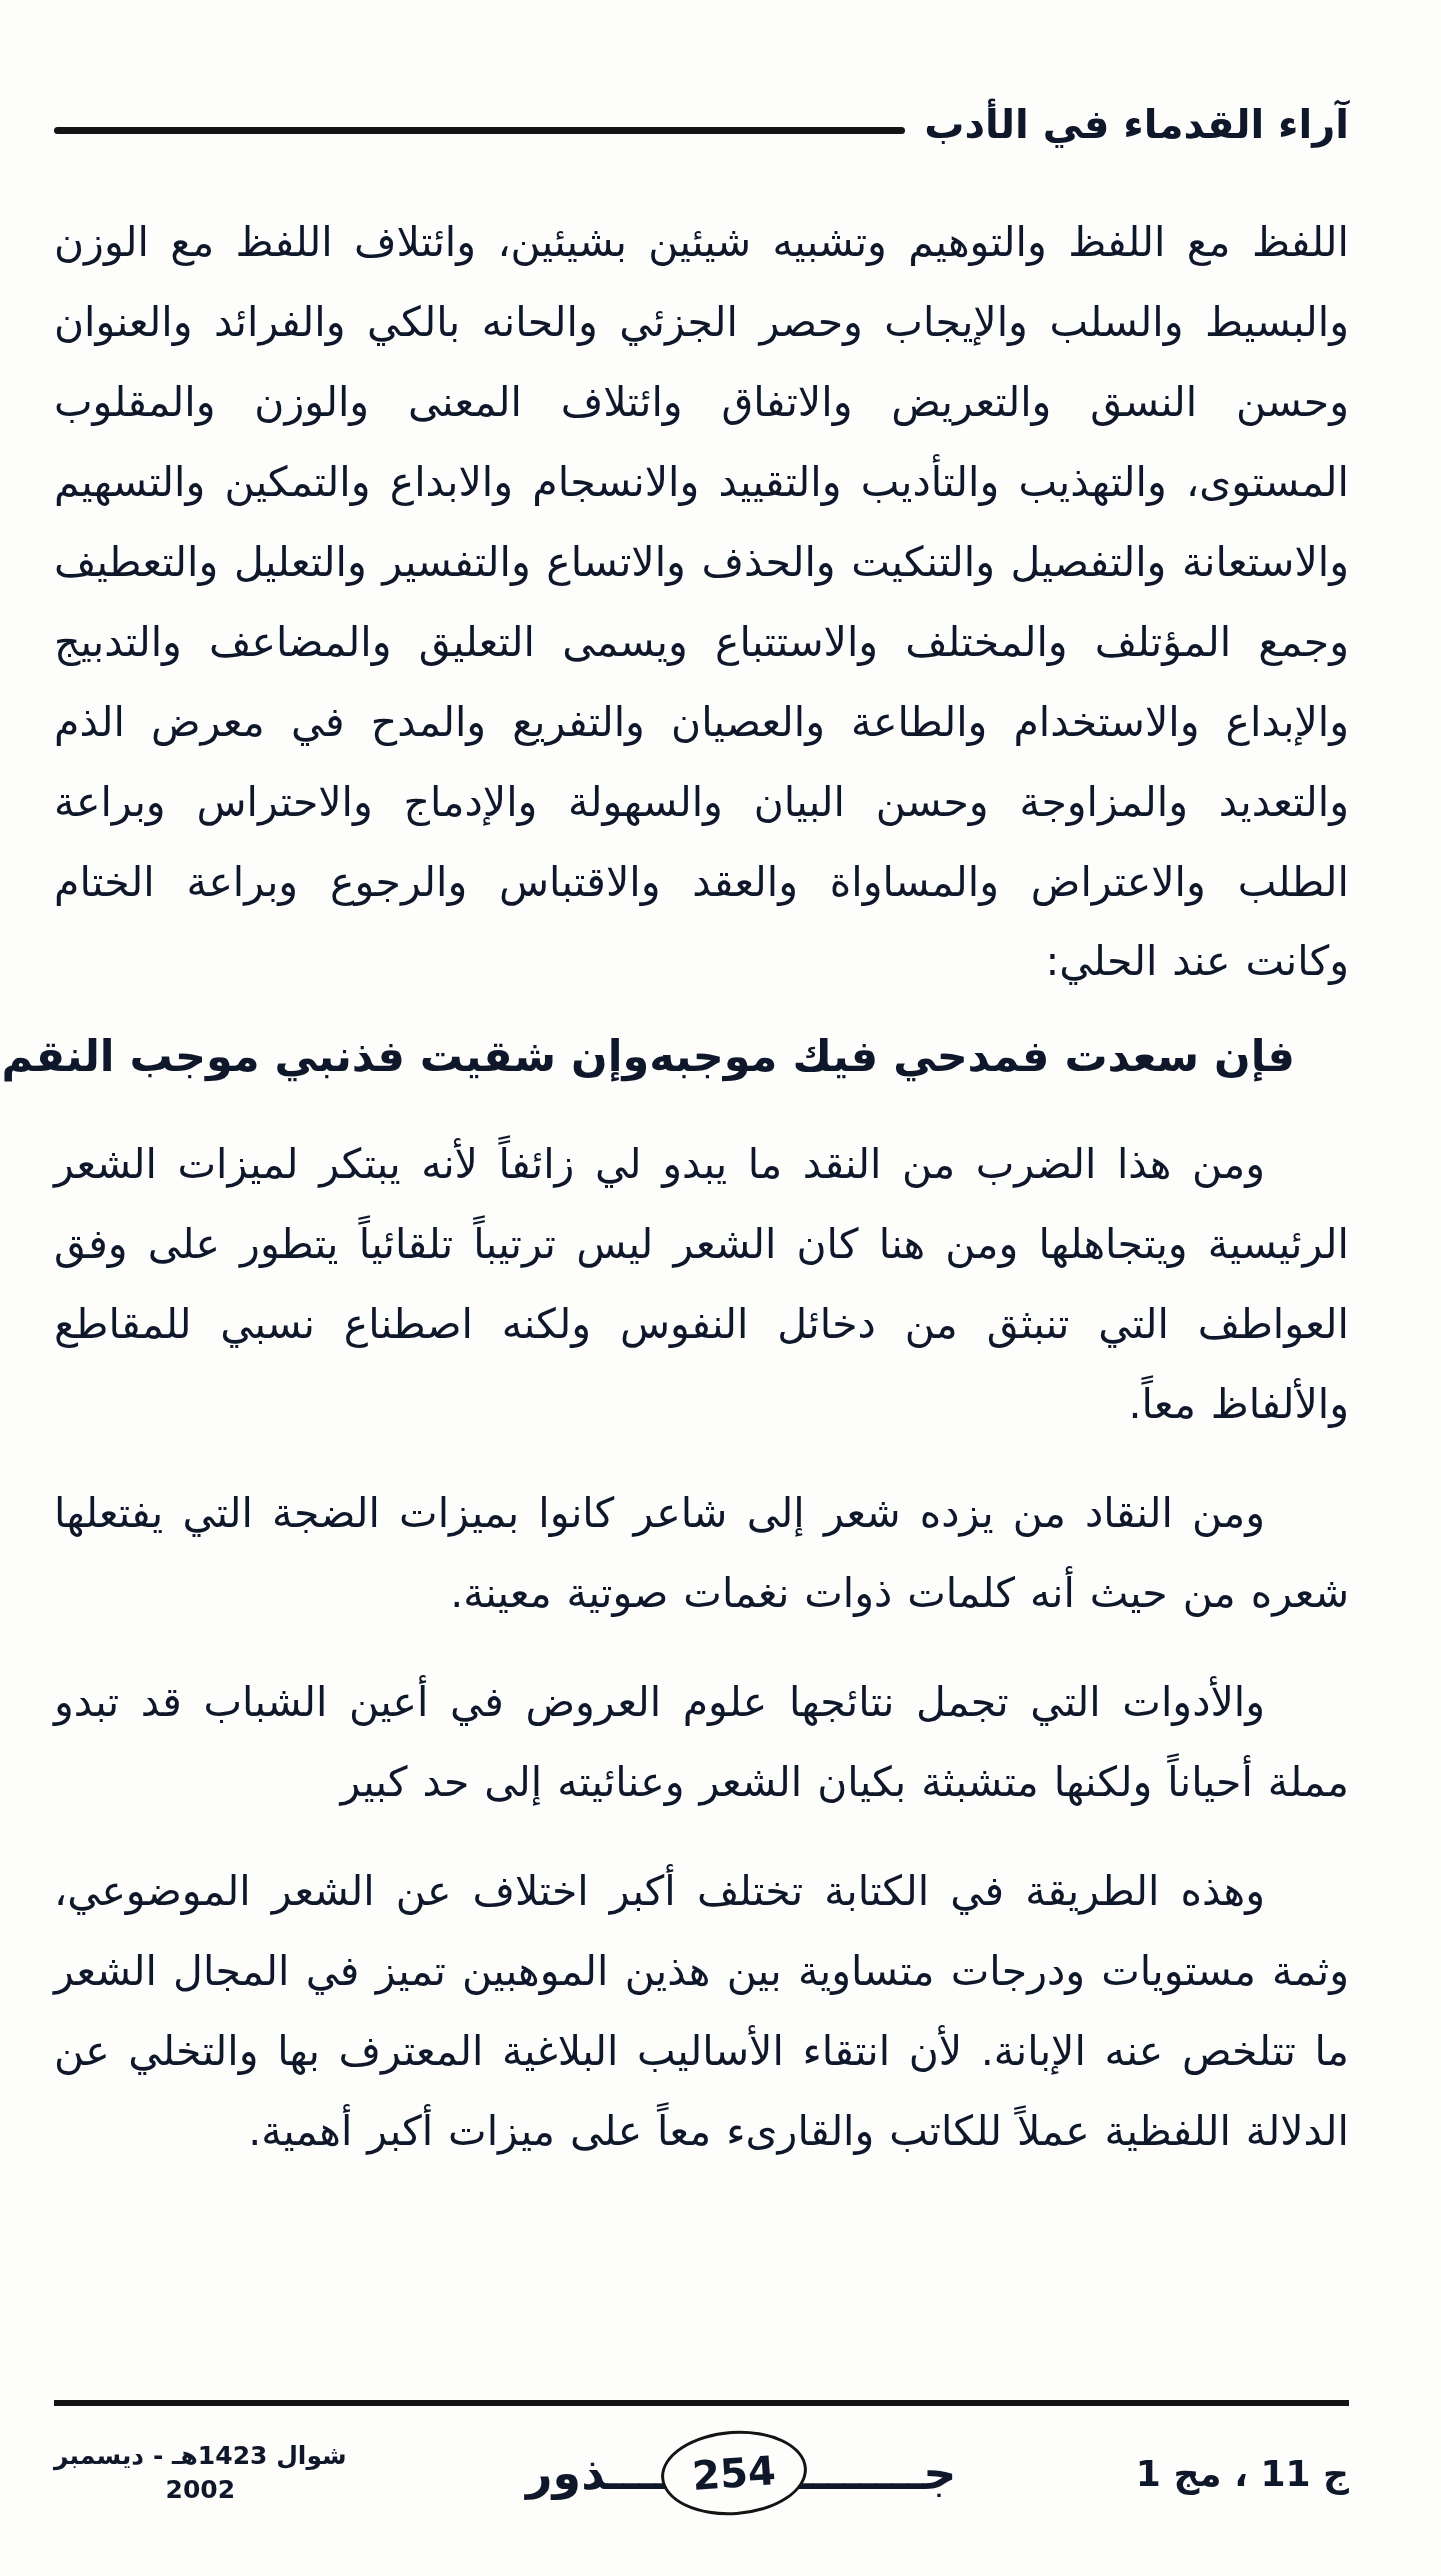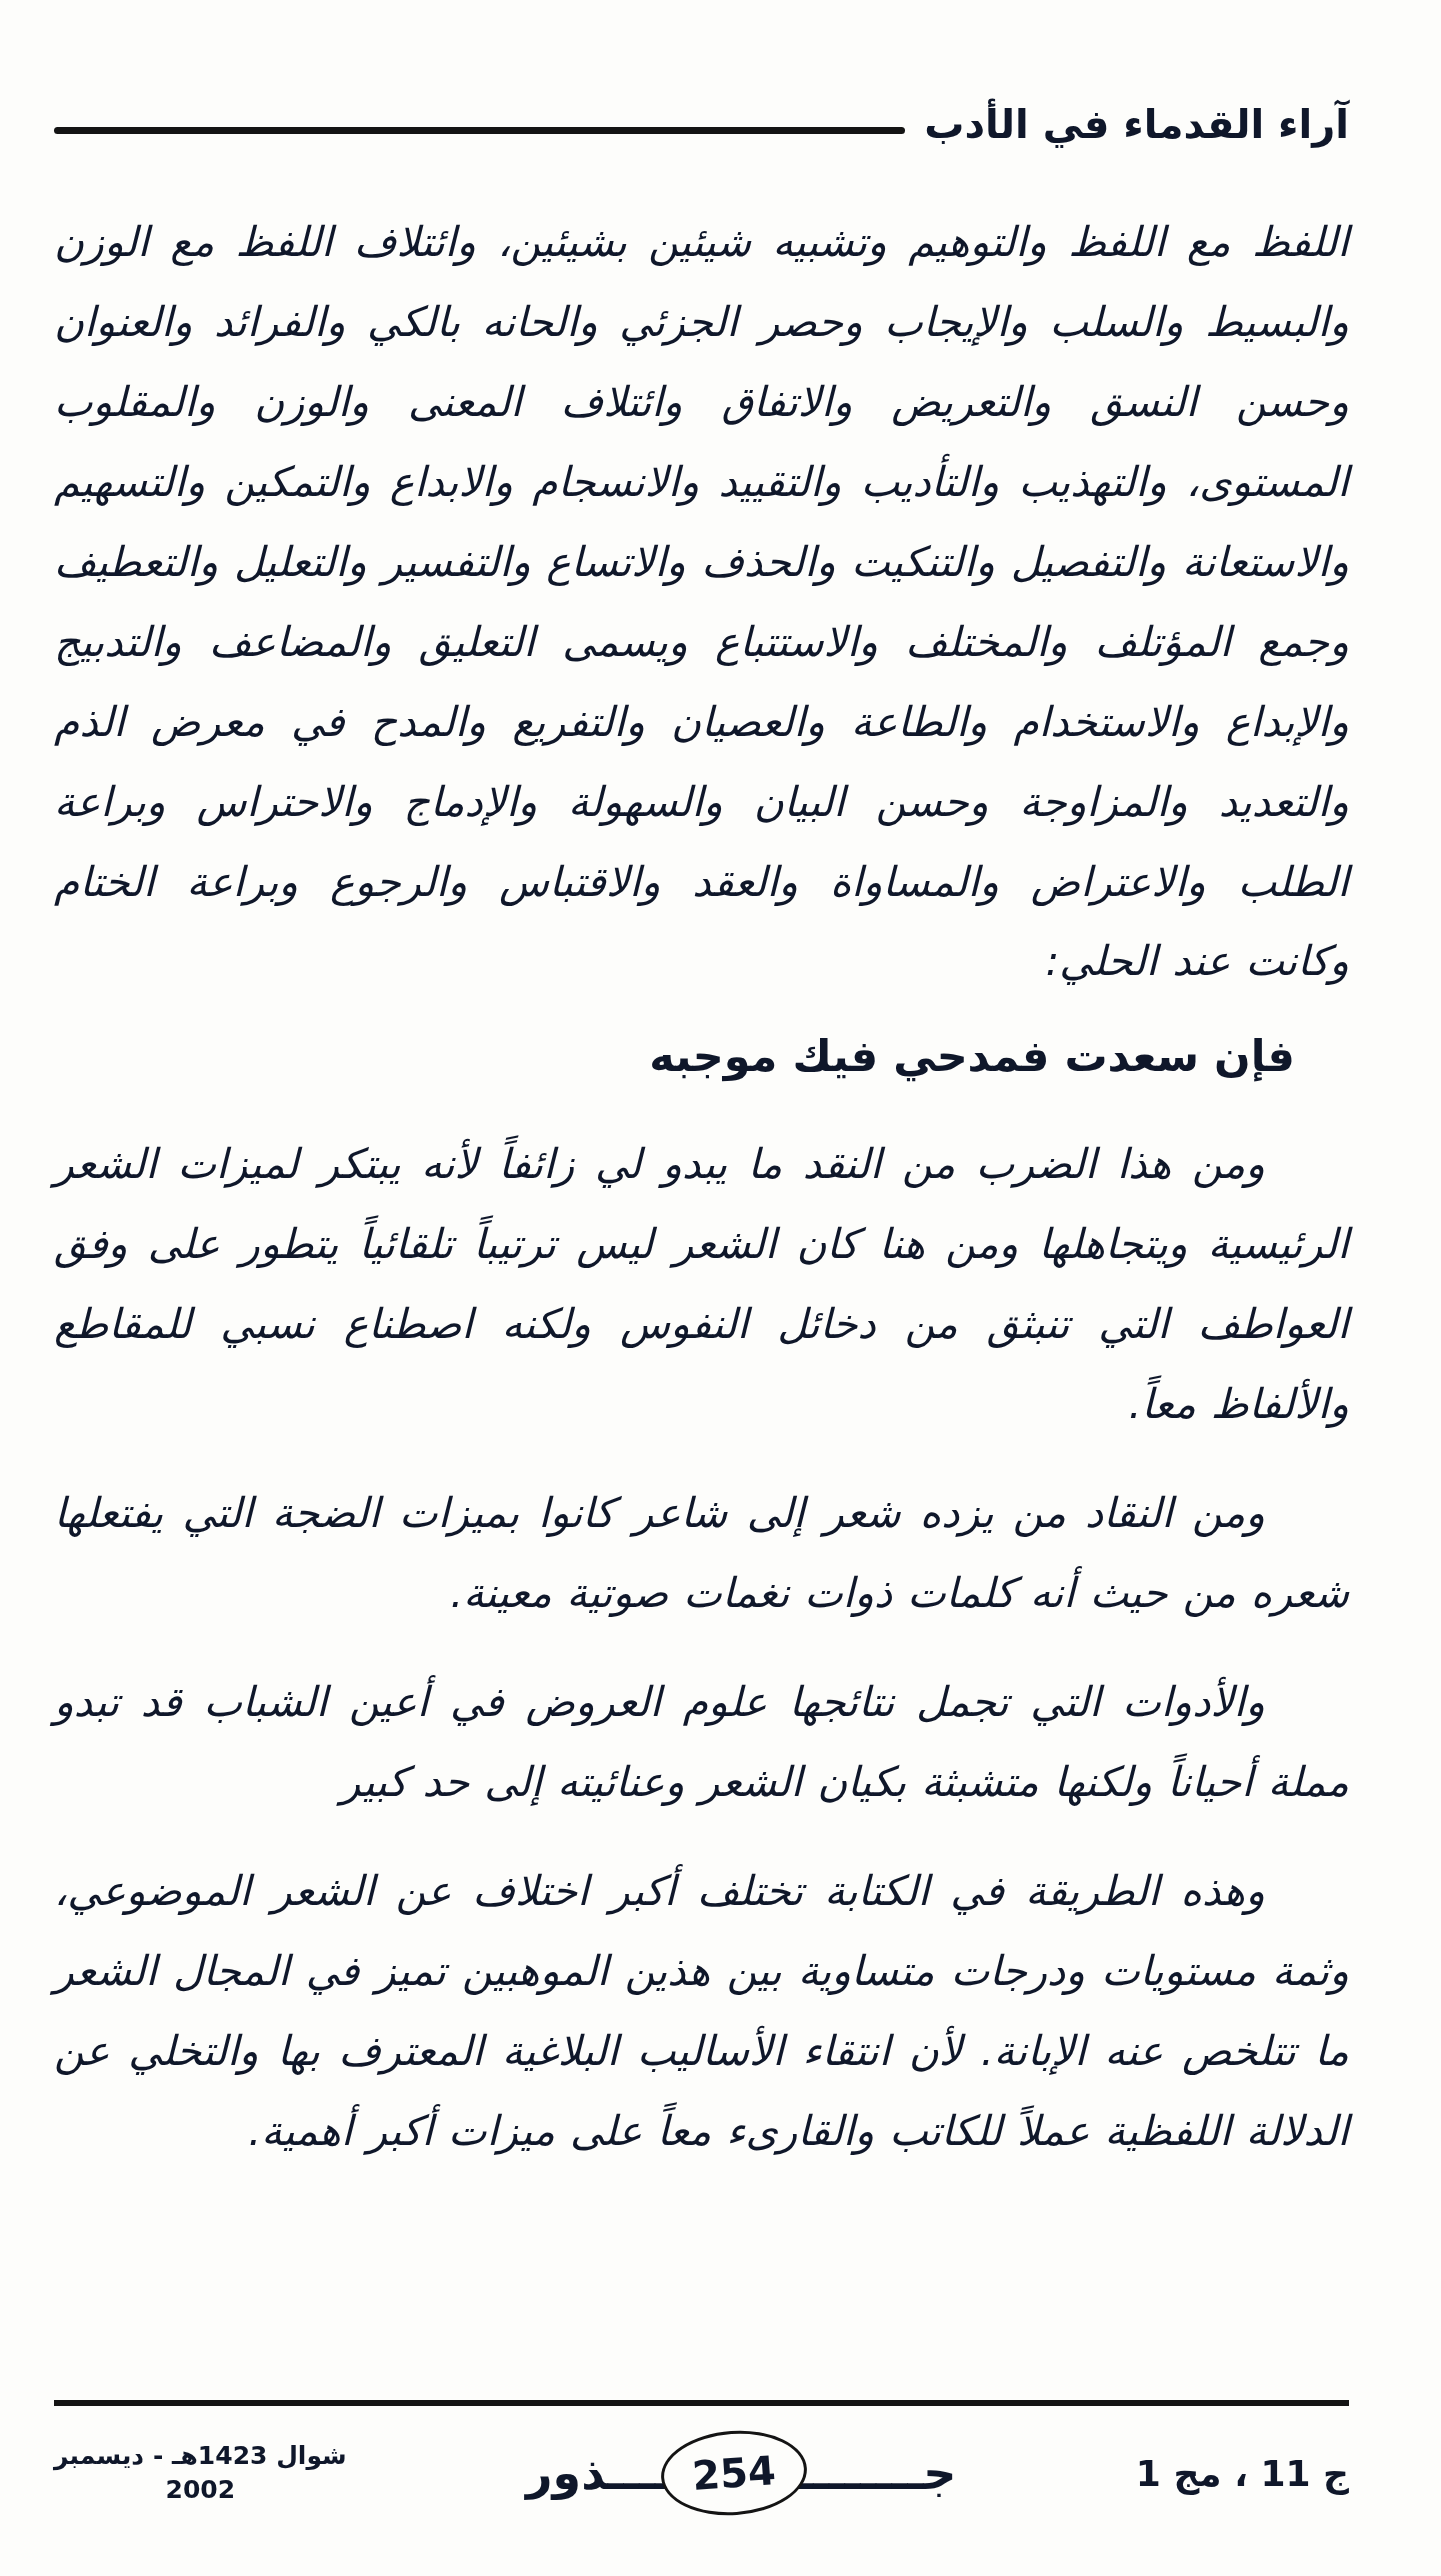--- a/index.html
+++ b/index.html
@@ -42,21 +42,20 @@
   }
   
   .body { flex: 1; }
   .para {
     font-size: 41px;
     line-height: 1.95;
     text-align: justify;
     text-align-last: right;
     margin-bottom: 29px;
     word-spacing: 1.9px;
-    font-style: italic;
   }
   .para.indent { text-indent: 84px; }
   .verse {
     display: flex;
     justify-content: space-between;
     align-items: baseline;
     font-weight: bold;
     font-size: 43px;
     padding: 0 54px 0 67px;
     margin: 25px 0 44px 0;
@@ -118,20 +117,21 @@
     <h1 class="title">آراء القدماء في الأدب</h1>
     <div class="header-rule"></div>
   </header>
 
   <main class="body">
 
     <p class="para">اللفظ مع اللفظ والتوهيم وتشبيه شيئين بشيئين، وائتلاف اللفظ مع الوزن والبسيط والسلب والإيجاب وحصر الجزئي والحانه بالكي والفرائد والعنوان وحسن النسق والتعريض والاتفاق وائتلاف المعنى والوزن والمقلوب المستوى، والتهذيب والتأديب والتقييد والانسجام والابداع والتمكين والتسهيم والاستعانة والتفصيل والتنكيت والحذف والاتساع والتفسير والتعليل والتعطيف وجمع المؤتلف والمختلف والاستتباع ويسمى التعليق والمضاعف والتدبيج والإبداع والاستخدام والطاعة والعصيان والتفريع والمدح في معرض الذم والتعديد والمزاوجة وحسن البيان والسهولة والإدماج والاحتراس وبراعة الطلب والاعتراض والمساواة والعقد والاقتباس والرجوع وبراعة الختام وكانت عند الحلي:</p>
 
     <div class="verse">
       <span>فإن سعدت فمدحي فيك موجبه</span>
+      <span>وإن شقيت فذنبي موجب النقم</span>
     </div>
 
     <p class="para indent">ومن هذا الضرب من النقد ما يبدو لي زائفاً لأنه يبتكر لميزات الشعر الرئيسية ويتجاهلها ومن هنا كان الشعر ليس ترتيباً تلقائياً يتطور على وفق العواطف التي تنبثق من دخائل النفوس ولكنه اصطناع نسبي للمقاطع والألفاظ معاً.</p>
     <p class="para indent">ومن النقاد من يزده شعر إلى شاعر كانوا بميزات الضجة التي يفتعلها شعره من حيث أنه كلمات ذوات نغمات صوتية معينة.</p>
     <p class="para indent">والأدوات التي تجمل نتائجها علوم العروض في أعين الشباب قد تبدو مملة أحياناً ولكنها متشبثة بكيان الشعر وعنائيته إلى حد كبير</p>
     <p class="para indent">وهذه الطريقة في الكتابة تختلف أكبر اختلاف عن الشعر الموضوعي، وثمة مستويات ودرجات متساوية بين هذين الموهبين تميز في المجال الشعر ما تتلخص عنه الإبانة. لأن انتقاء الأساليب البلاغية المعترف بها والتخلي عن الدلالة اللفظية عملاً للكاتب والقارىء معاً على ميزات أكبر أهمية.</p>
 
   </main>
 
   <footer class="footer">

